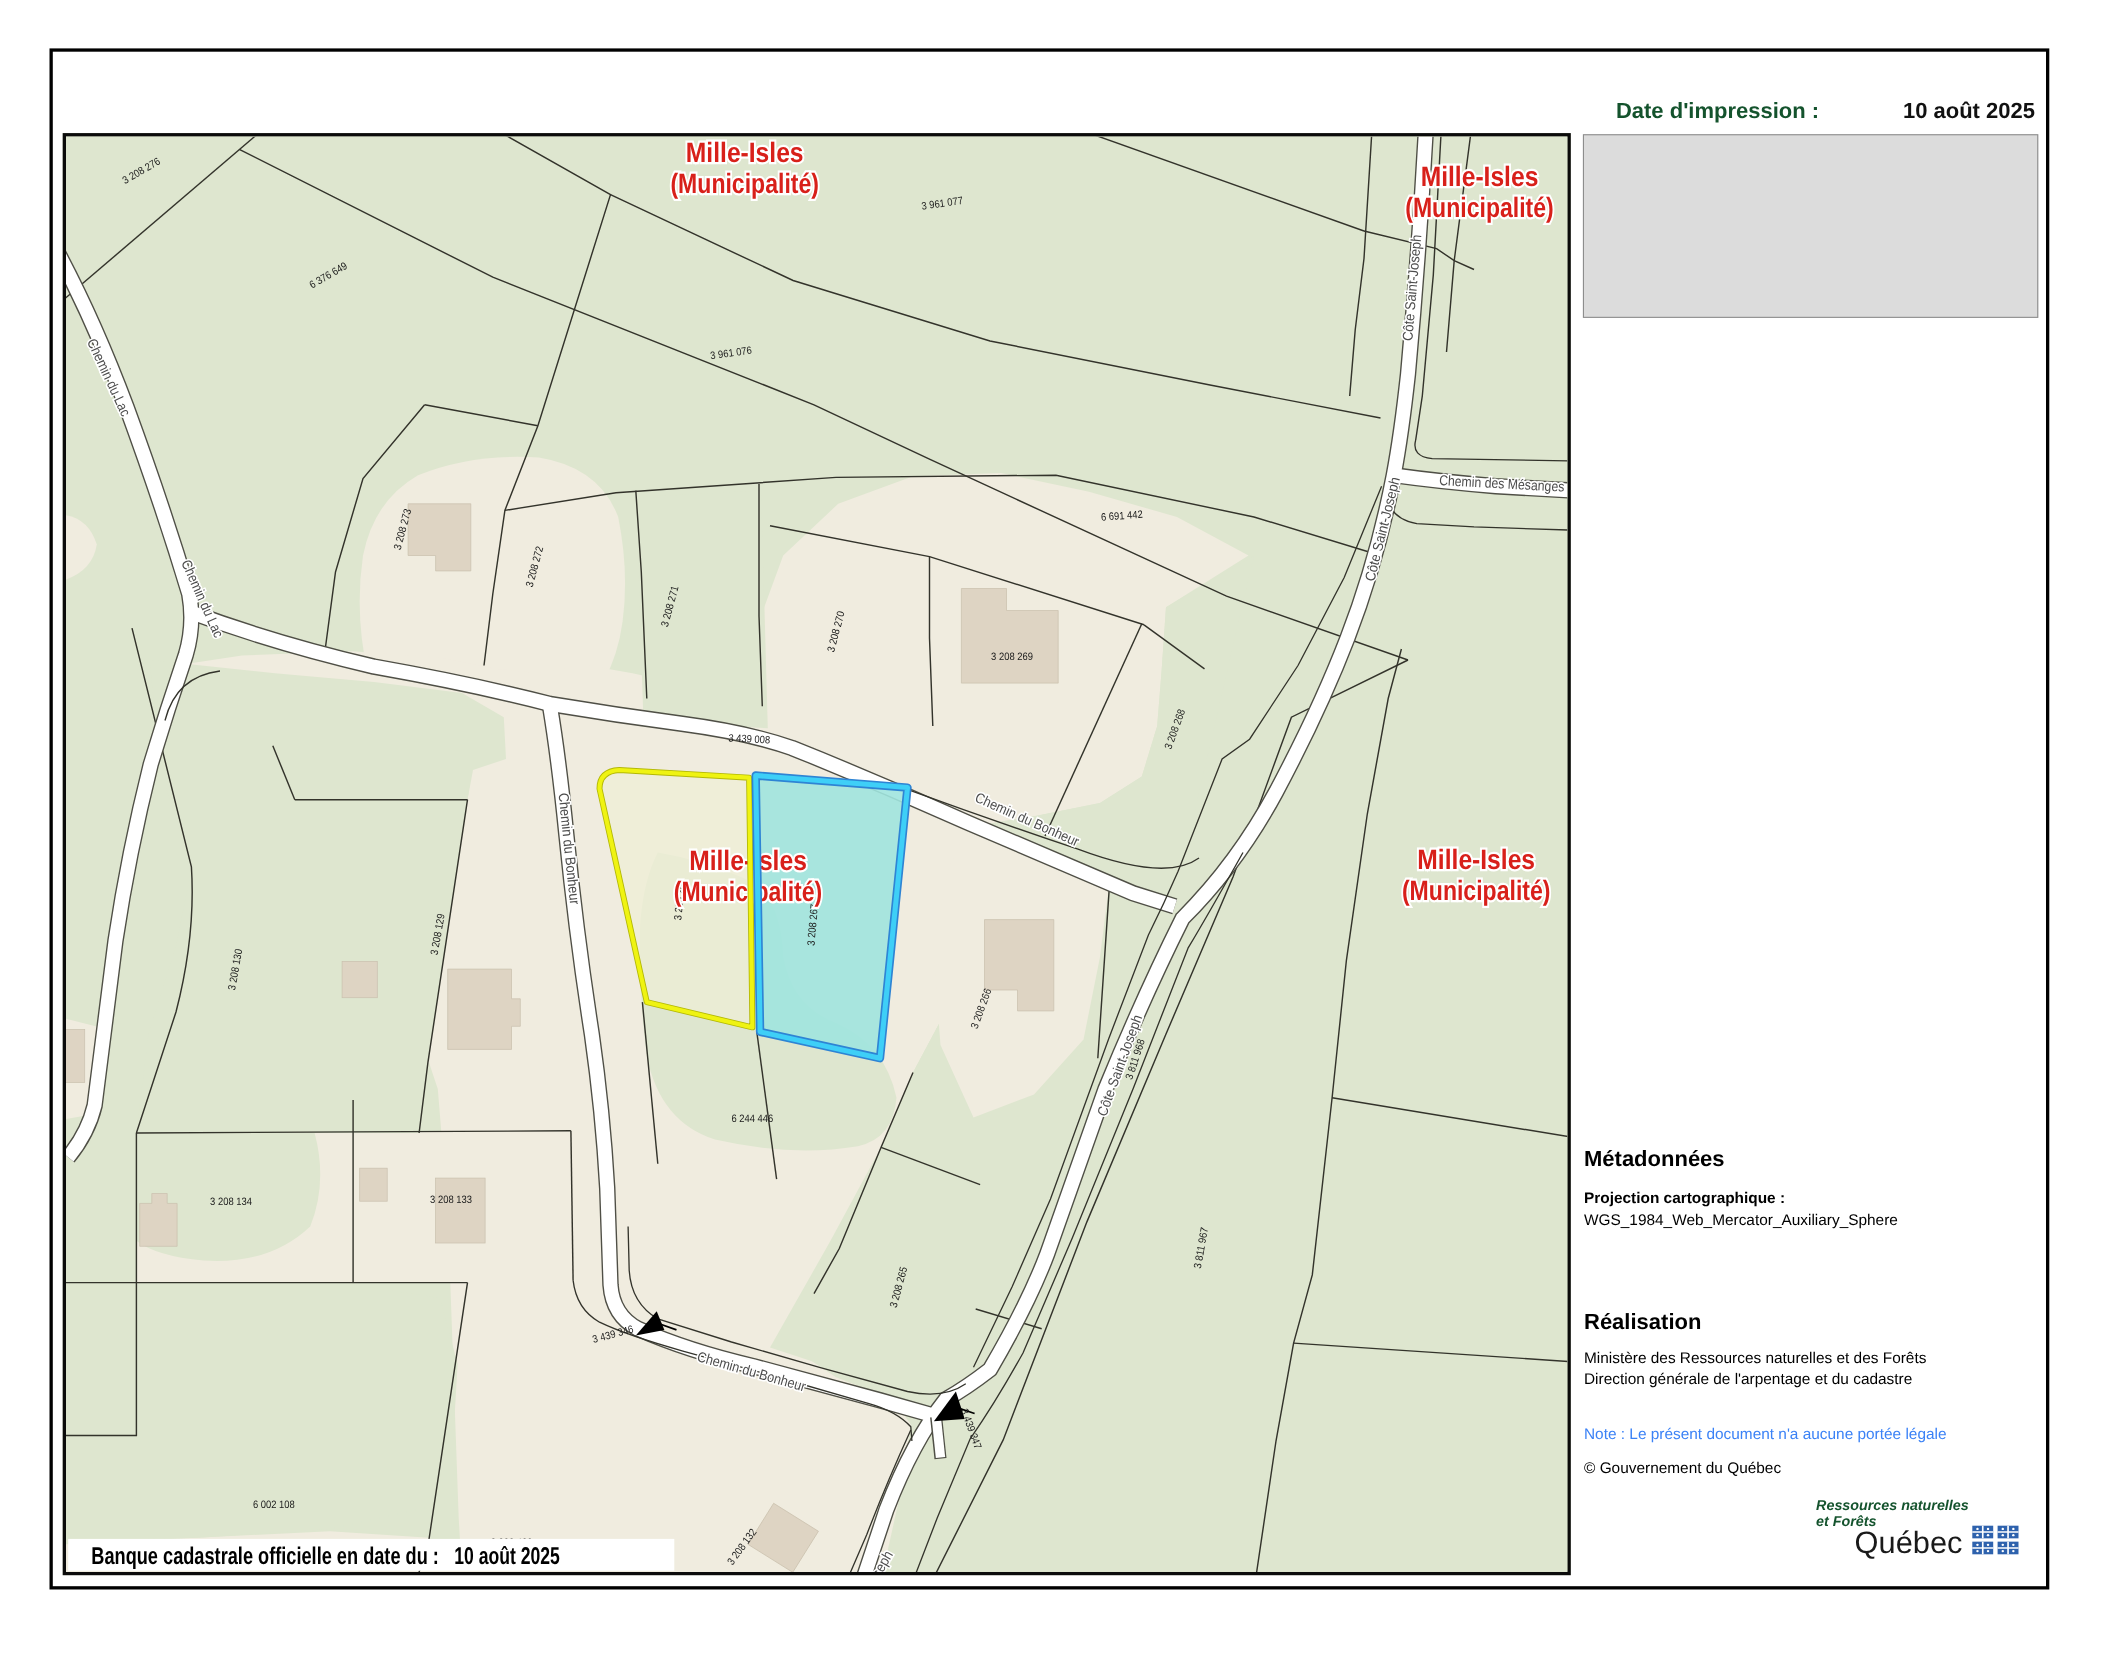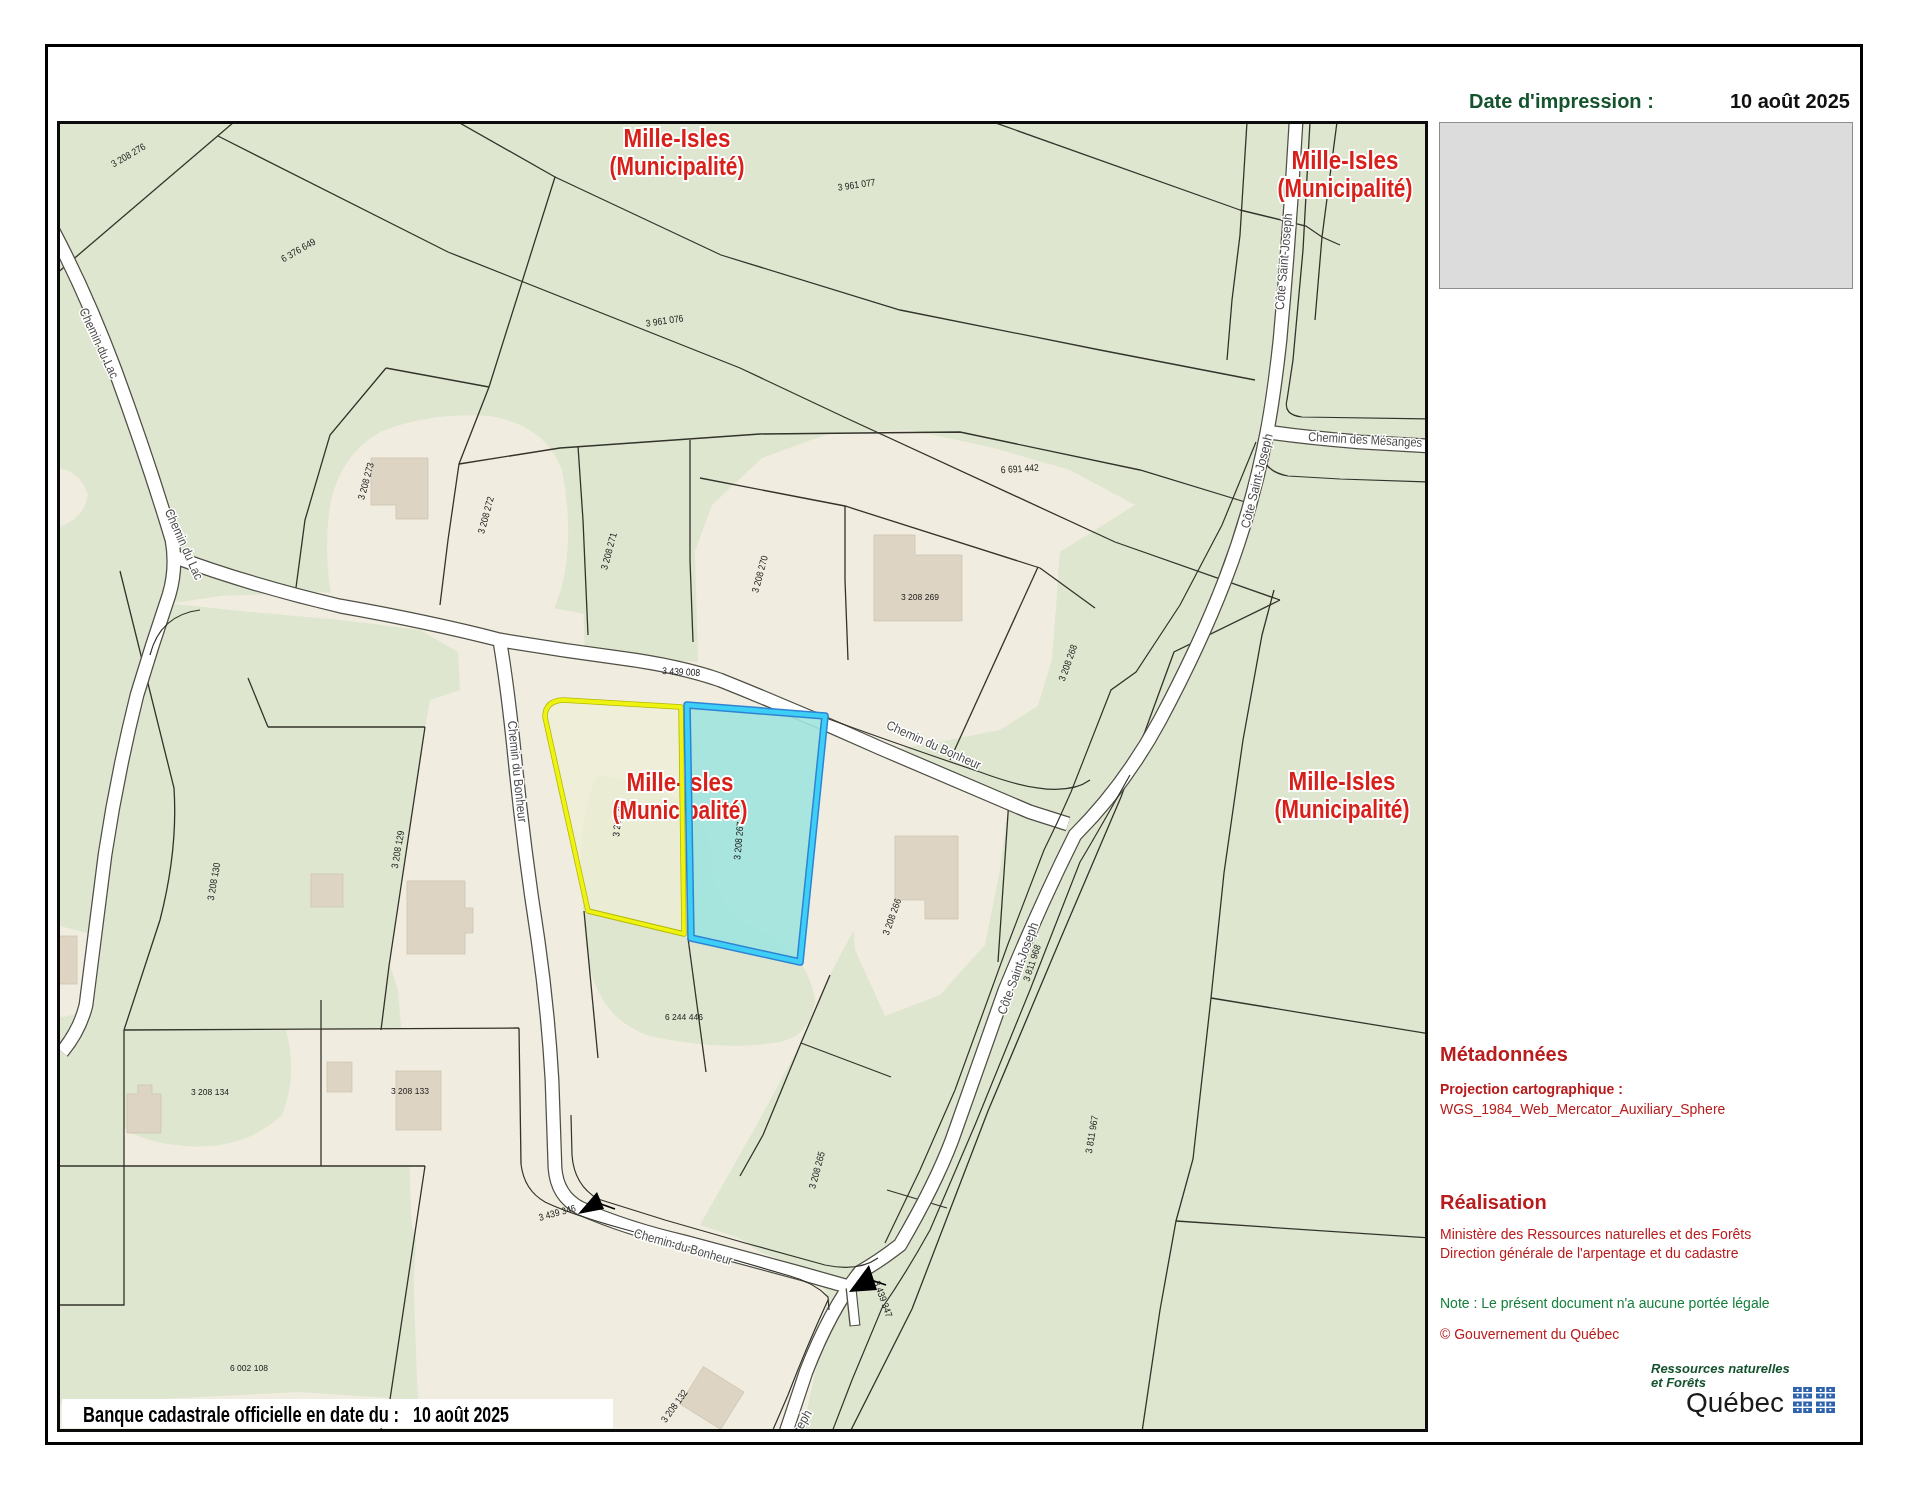--- a/index.html
+++ b/index.html
@@ -5,24 +5,24 @@
   html,body{margin:0;padding:0;}
   body{width:1920px;height:1511px;background:#ffffff;position:relative;
        font-family:"Liberation Sans", sans-serif;}
   .abs{position:absolute;}
   .outer{left:45px;top:44px;width:1812px;height:1395px;border:3px solid #000;}
   .datehdr{left:1469px;top:90px;font-size:20px;font-weight:bold;color:#14532d;}
   .dateval{left:1690px;top:90px;width:160px;text-align:right;font-size:20px;font-weight:bold;color:#111;}
   .graybox{left:1439px;top:122px;width:412px;height:165px;background:#dcdcdc;border:1px solid #8d8d8d;}
   .mapframe{left:57px;top:121px;width:1365px;height:1305px;border:3px solid #0b0b0b;background:#dee6cf;overflow:hidden;}
   .banner{left:62px;top:1399px;width:535px;height:29px;background:#ffffff;padding-left:16px;}
-  .sb{color:#b91c1c;white-space:nowrap;}
+  .sb{color:#000000;white-space:nowrap;}
   .h1{font-size:20px;font-weight:bold;}
   .t{font-size:14px;}
-  .red{color:#15803d;}
+  .red{color:#3b82f6;}
   .logoline{font-size:13px;font-weight:bold;font-style:italic;color:#14532d;}
   .quebec{font-size:28px;color:#1a1a1a;}
 </style>
 </head>
 <body>
 <div class="abs outer"></div>
 <div class="abs datehdr">Date d'impression :</div>
 <div class="abs dateval">10 août 2025</div>
 <div class="abs graybox"></div>
 

